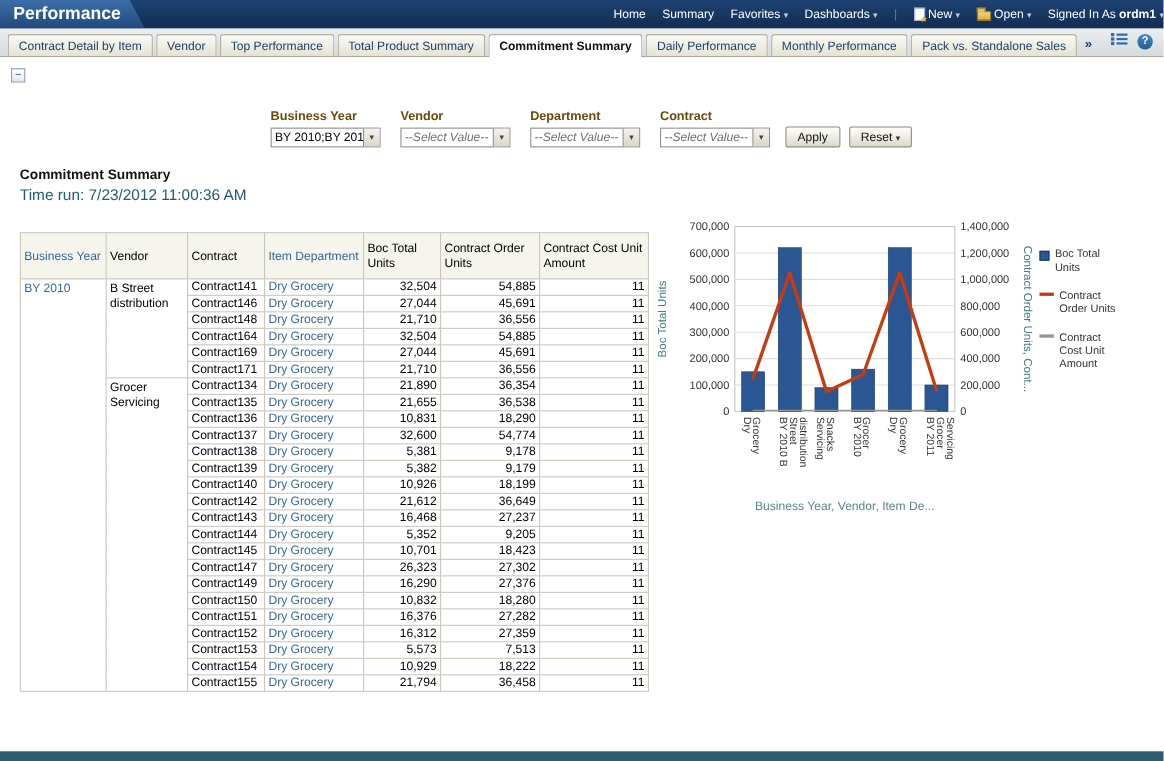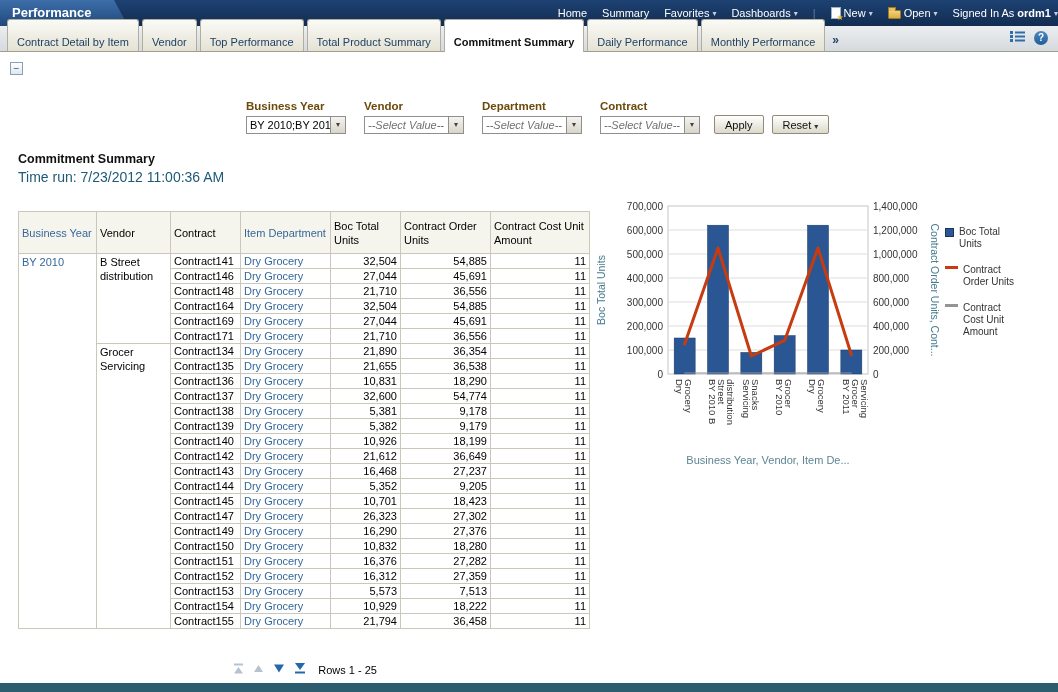--- a/index.html
+++ b/index.html
@@ -4,21 +4,21 @@
 <style>
   * { margin:0; padding:0; box-sizing:border-box; }
   html,body { background:#fff; }
   body { font-family:"Liberation Sans", sans-serif; }
   .page { position:relative; width:1058px; height:692px; overflow:hidden; background:#fff; }
 
   
   .topbar { position:absolute; top:0; left:0; right:0; height:26px;
             background:linear-gradient(#1d4273,#122c51); display:flex; align-items:center; }
   .brand-tab { height:26px; min-width:128px; padding:0 22px 0 12px; line-height:26px;
-               background:linear-gradient(#3d6ea9,#20497c); color:#fff; font-size:13px; font-weight:bold;
+               background:linear-gradient(#3d6ea9,#20497c); color:#fff; font-size:16px; font-weight:bold;
                clip-path:polygon(0 0, calc(100% - 14px) 0, 100% 100%, 0 100%); }
   .toplinks { margin-left:auto; display:flex; align-items:center; gap:15px; 
               color:#fff; font-size:11px; white-space:nowrap; }
   #toplinks-simple { display:flex; gap:15px; align-items:center; }
   .toplink { display:inline-flex; align-items:center; gap:3px; cursor:pointer; }
   .caret { font-size:8px; color:#c2cfe0; }
   .tsep { color:#64799c; }
   .icon-new { position:relative; width:10px; height:12px; background:#fdfdfd; border:1px solid #9db0c8; display:inline-block; }
   .icon-new::after { content:"★"; position:absolute; right:-4px; bottom:-4px; font-size:8px; color:#e8b93c; }
   .icon-folder { position:relative; width:13px; height:9px; background:linear-gradient(#f3d27c,#dfae3f);
@@ -27,21 +27,21 @@
                  background:#e9c05a; border:1px solid #9c7b22; border-bottom:none; }
   .username { font-weight:bold; }
 
   
   .tabstrip { position:absolute; top:26px; left:0; right:0; height:26px;
               background:linear-gradient(#eceef0,#d5dade); border-bottom:1px solid #a29e8f;
               display:flex; align-items:flex-end; padding:0 4px; }
   .tabs { display:flex; align-items:flex-end; }
   .tab { font-size:11px; color:#1f4064; background:linear-gradient(#fafaf6,#e5e2d4);
          border:1px solid #b2ae9f; border-bottom:none; border-radius:3px 3px 0 0;
-         padding:16px 9px 3px; margin-left:3px; white-space:nowrap; cursor:pointer; }
+         padding:4px 9px 3px; margin-left:3px; white-space:nowrap; cursor:pointer; }
   .tab.active { background:#fff; font-weight:bold; color:#111; position:relative; top:1px; padding-bottom:4px; }
   .tab-overflow { font-size:12px; font-weight:bold; color:#23456b; padding:4px 7px; cursor:pointer; }
   .strip-icons { margin-left:auto; display:flex; align-items:center; gap:8px; padding:0 6px 4px 0; }
   .help-icon { width:14px; height:14px; border-radius:50%; background:linear-gradient(#4c8ac2,#215c96);
                color:#fff; font-size:10px; font-weight:bold; text-align:center; line-height:14px; cursor:pointer; }
   .view-icon { cursor:pointer; display:inline-block; }
 
   
   .content { position:absolute; top:52px; left:0; right:0; bottom:9px; background:#fff; }
   .collapse-box { position:absolute; left:10px; top:10px; width:13px; height:13px; font-size:10px;
@@ -130,20 +130,21 @@
 
   <div class="tabstrip">
     <div class="tabs" id="tabs">
         <div class="tab">Contract Detail by Item</div>
         <div class="tab">Vendor</div>
         <div class="tab">Top Performance</div>
         <div class="tab">Total Product Summary</div>
         <div class="tab active">Commitment Summary</div>
         <div class="tab">Daily Performance</div>
         <div class="tab">Monthly Performance</div>
+        <div class="tab">Pack vs. Standalone Sales</div>
       </div>
     <div class="tab-overflow">»</div>
     <div class="strip-icons">
       <span class="view-icon">
         <svg width="17" height="13" viewBox="0 0 17 13">
           <rect x="1" y="1" width="3" height="3" fill="#2e6da8"></rect>
             <rect x="6" y="1.5" width="10" height="2" fill="#2e6da8"></rect>
           <rect x="1" y="5" width="3" height="3" fill="#2e6da8"></rect>
             <rect x="6" y="5.5" width="10" height="2" fill="#2e6da8"></rect>
           <rect x="1" y="9" width="3" height="3" fill="#2e6da8"></rect>
@@ -394,45 +395,20 @@
           <tr>
             <td>Contract155</td>
             <td class="link">Dry Grocery</td>
             <td class="num">21,794</td>
             <td class="num">36,458</td>
             <td class="num">11</td>
           </tr>
         </tbody>
     </table>
 
-    <div class="pager">
-      <span class="pg">
-        <svg width="11" height="12" viewBox="0 0 11 12">
-            <rect x="1" y="0.5" width="9" height="2" fill="#b5c2cf"></rect>
-            <polygon points="5.5,4 10,10.5 1,10.5" fill="#b5c2cf"></polygon>
-          </svg>
-      </span>
-      <span class="pg">
-        <svg width="11" height="12" viewBox="0 0 11 12">
-            <polygon points="5.5,2 10,9 1,9" fill="#b5c2cf"></polygon>
-          </svg>
-      </span>
-      <span class="pg">
-        <svg width="12" height="13" viewBox="0 0 12 13">
-            <polygon points="1,2.5 11,2.5 6,10.5" fill="#2268ad"></polygon>
-          </svg>
-      </span>
-      <span class="pg">
-        <svg width="12" height="13" viewBox="0 0 12 13">
-            <polygon points="1,1 11,1 6,8" fill="#2268ad"></polygon>
-            <rect x="1" y="9.5" width="10" height="2" fill="#2268ad"></rect>
-          </svg>
-      </span>
-      <span class="pg-label">Rows 1 - 25</span>
-    </div>
 
     <div class="chart">
       <svg id="chart-svg" width="465" height="300">
           <rect x="75" y="14" width="200" height="168" fill="#ffffff" stroke="#c6c6c6"></rect>
           <text x="70" y="185.5" text-anchor="end" font-size="10" fill="#333333">0</text>
           <line x1="75" y1="158" x2="275" y2="158" stroke="#dddddd"></line>
           <text x="70" y="161.5" text-anchor="end" font-size="10" fill="#333333">100,000</text>
           <line x1="75" y1="134" x2="275" y2="134" stroke="#dddddd"></line>
           <text x="70" y="137.5" text-anchor="end" font-size="10" fill="#333333">200,000</text>
           <line x1="75" y1="110" x2="275" y2="110" stroke="#dddddd"></line>

